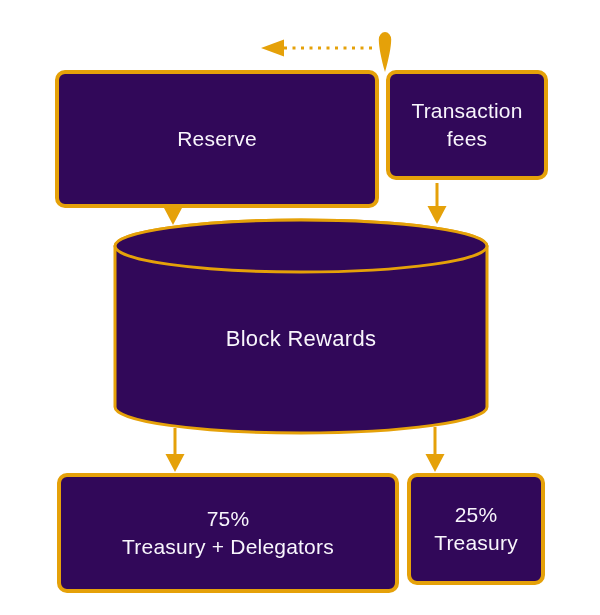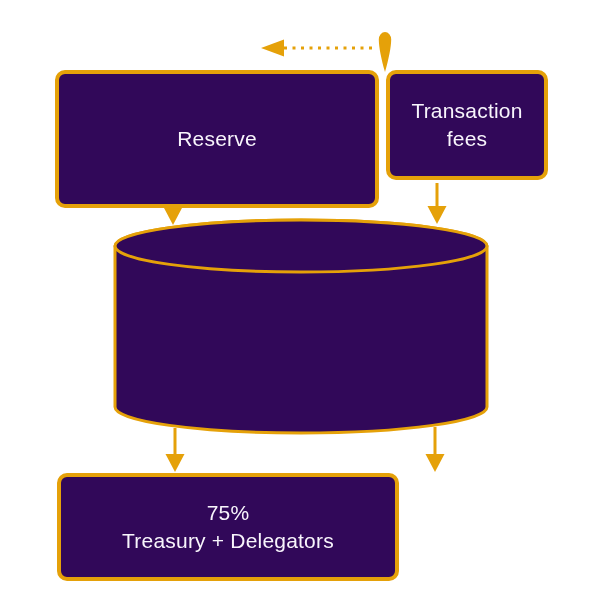--- a/index.html
+++ b/index.html
@@ -25,21 +25,21 @@
     border-radius:10px;
     display:flex;flex-direction:column;align-items:center;justify-content:center;
     color:var(--text);
     font-size:21px;
     line-height:1.35;
     text-align:center;
     letter-spacing:.2px;
   }
   .node-reserve{left:55px;top:70px;width:324px;height:138px;}
   .node-fees{left:386px;top:70px;width:162px;height:110px;padding:16px 4px;}
-  .node-stakepool{left:57px;top:473px;width:342px;height:108px;}
+  .node-stakepool{left:57px;top:473px;width:342px;height:120px;}
   .node-treasury{left:407px;top:473px;width:138px;height:112px;}
   .cyl-label{
     position:absolute;left:115px;top:246px;width:372px;height:185px;
     display:flex;align-items:center;justify-content:center;
     color:var(--text);font-size:22px;letter-spacing:.3px;
   }
   .stroke{stroke:var(--accent);stroke-width:3;fill:none;}
   .dotted{stroke:var(--accent);stroke-width:3;fill:none;stroke-dasharray:3 5.5;}
   .fillA{fill:var(--accent);stroke:none;}
   .shape{fill:var(--node-fill);stroke:var(--accent);stroke-width:3;}
@@ -88,20 +88,27 @@
   </svg>
 
   <div class="node node-reserve">
     <span>Reserve</span>
   </div>
 
   <div class="node node-fees">
     <span>Transaction fees</span>
   </div>
 
+  <div class="cyl-label">
+    <span>Block Rewards</span>
+  </div>
 
   <div class="node node-stakepool">
     <span class="line2">75%</span>
     <span class="line2">Treasury + Delegators</span>
   </div>
 
+  <div class="node node-treasury">
+    <span class="line2">25%</span>
+    <span class="line2">Treasury</span>
+  </div>
 
 </div>
 
 </body></html>

